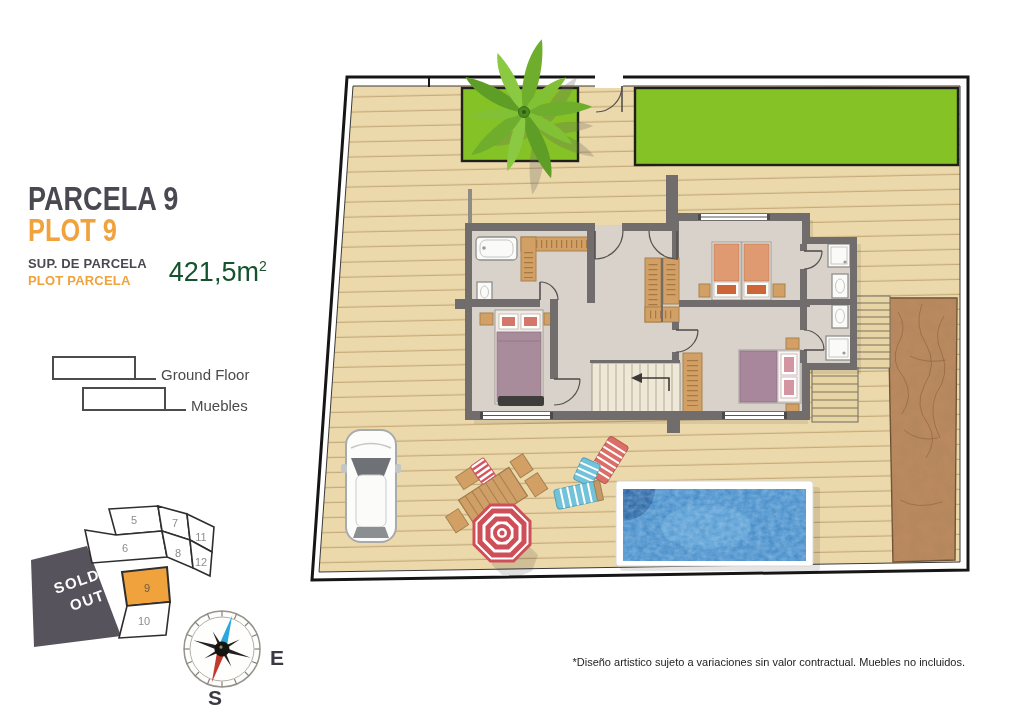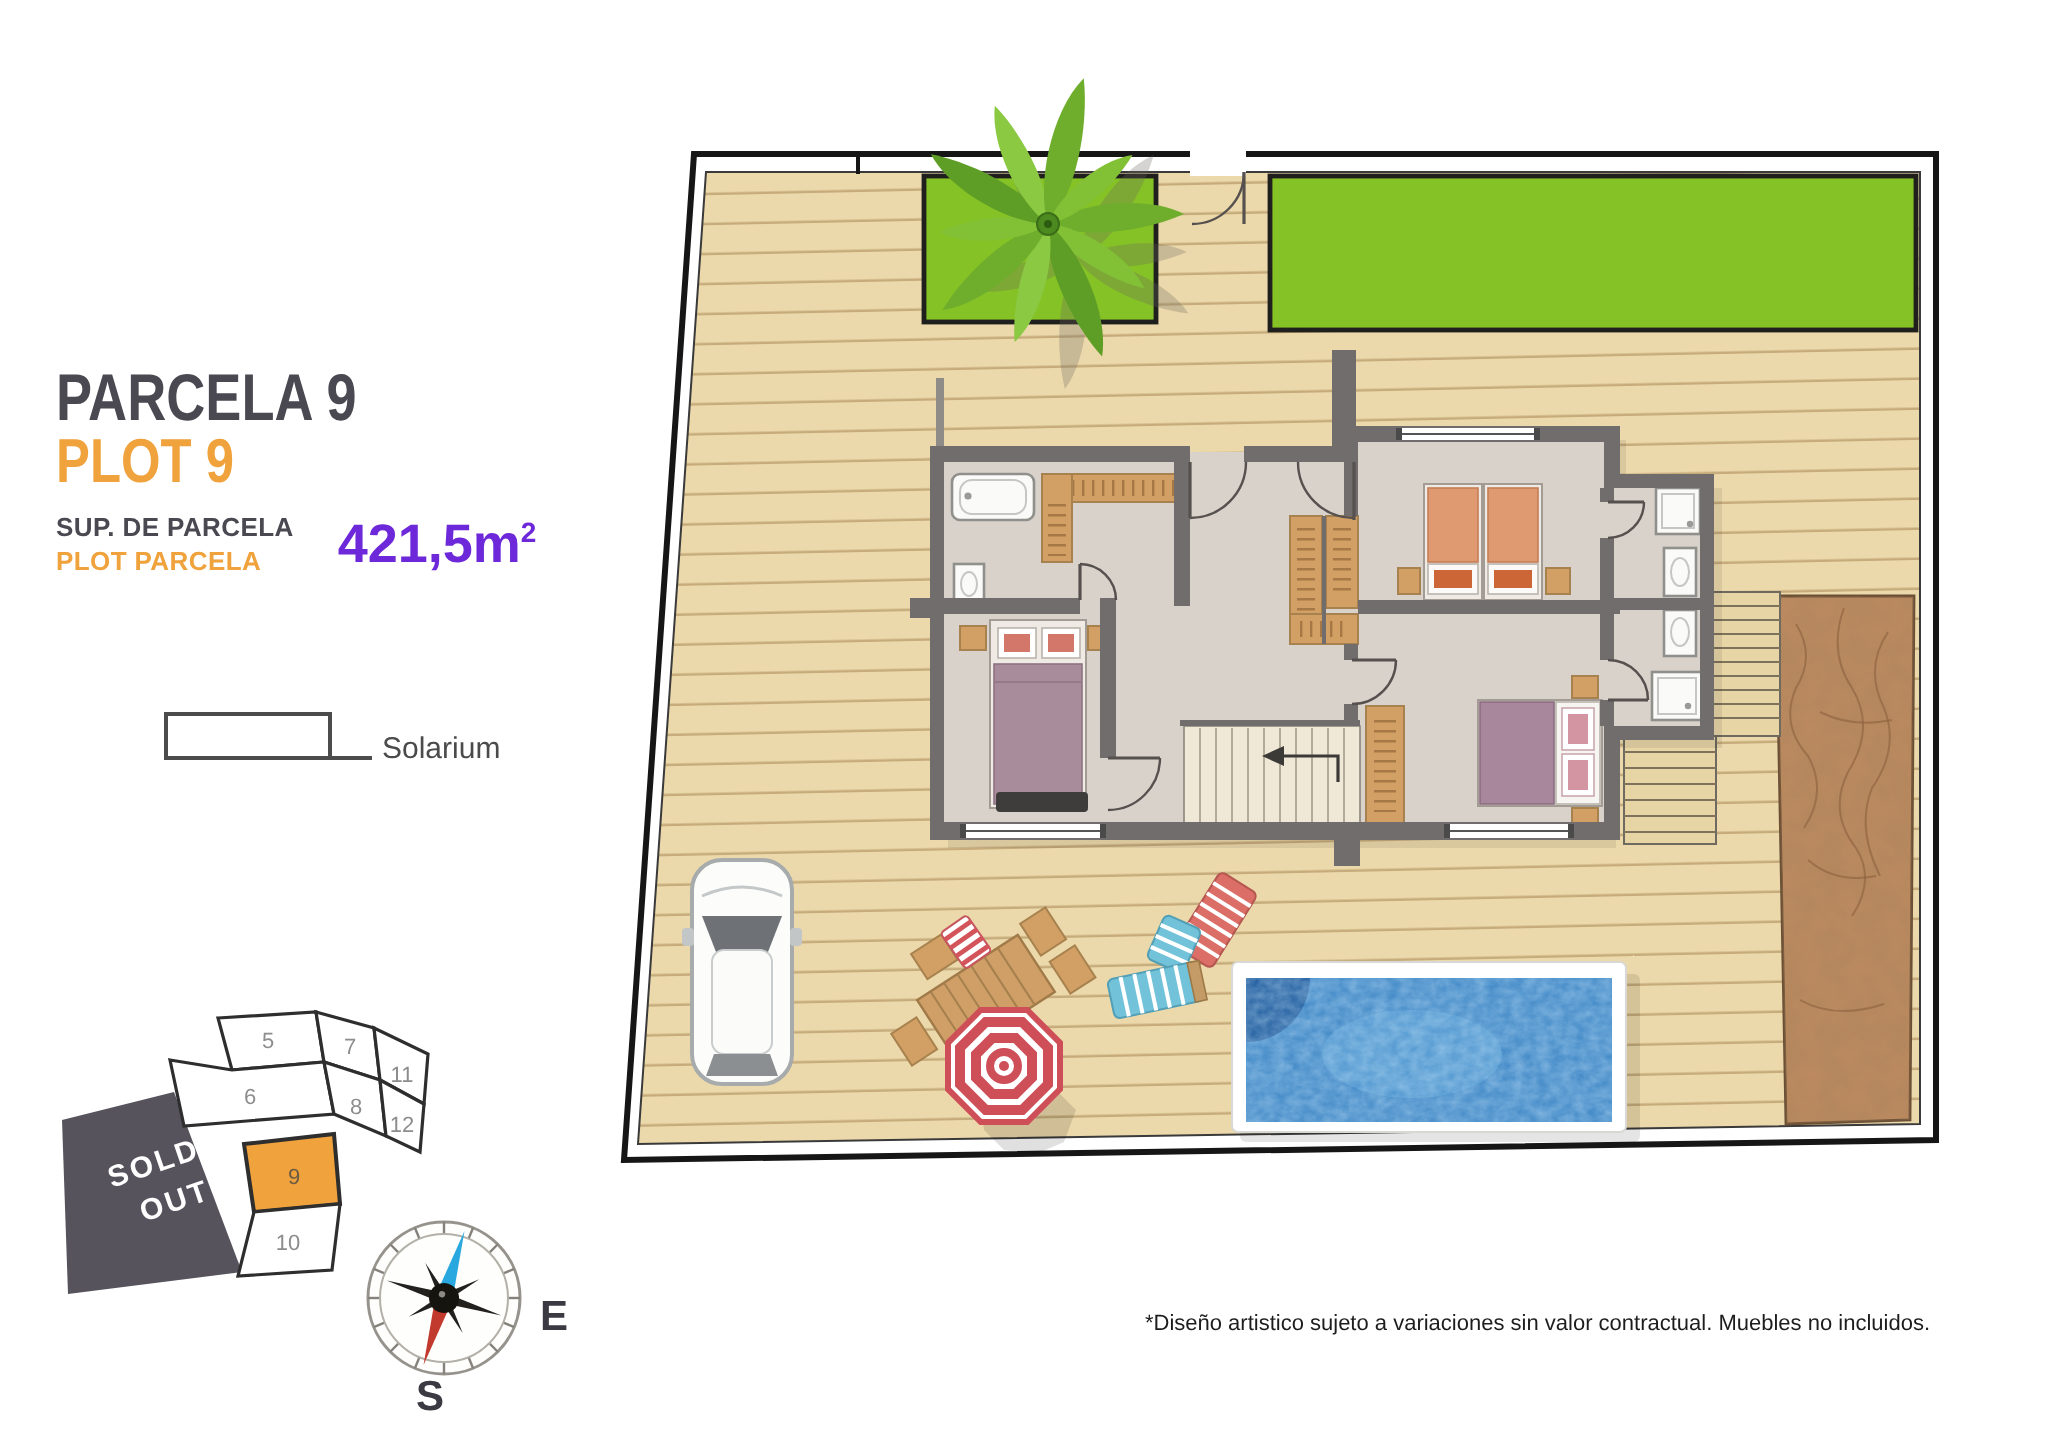--- a/index.html
+++ b/index.html
@@ -10,21 +10,21 @@
   
   .title-block{position:absolute;left:28px;top:182px;}
   .title-es{font-size:33px;font-weight:700;color:#4a4952;letter-spacing:0;
     transform:scaleX(.82);transform-origin:left top;margin:0;line-height:1.0;}
   .title-en{font-size:31px;font-weight:700;color:#f0a23c;
     transform:scaleX(.82);transform-origin:left top;margin:0;line-height:1.0;}
   .surface-row{display:flex;margin-top:10px;align-items:flex-start;}
   .surface-labels{font-size:13px;font-weight:700;line-height:1.3;letter-spacing:.2px;}
   .surface-labels .es{color:#4a4952;}
   .surface-labels .en{color:#f0a23c;}
-  .surface-value{font-size:27px;color:#6d28d9;margin-left:22px;margin-top:1px;font-weight:700;}
+  .surface-value{font-size:27px;color:#14532d;margin-left:22px;margin-top:1px;font-weight:400;}
   .surface-value sup{font-size:14px;}
   
   .legend{position:absolute;left:30px;top:349px;}
   .lg-row{height:31px;display:flex;align-items:flex-end;}
   .lg-row.r2{margin-left:22px;}
   .lg-row.r3{margin-left:52px;}
   .lg-box{width:80px;height:20px;border:2px solid #4c4c4c;background:#fff;display:inline-block;}
   .lg-ext{width:20px;height:22px;border-bottom:2px solid #4c4c4c;display:inline-block;}
   .lg-label{font-size:15px;color:#4b4b4b;margin-left:5px;position:relative;top:3px;}
   
@@ -445,24 +445,29 @@
   <div class="surface-row">
     <div class="surface-labels">
       <div class="es">SUP. DE PARCELA</div>
       <div class="en">PLOT PARCELA</div>
     </div>
     <div class="surface-value"><span>421,5m</span><sup>2</sup></div>
   </div>
 </div>
 
 <div class="legend">
+  <div class="lg-row r2">
+    <span class="lg-box"></span>
+      <span class="lg-ext"></span>
+    <span class="lg-label">Ground Floor</span>
+  </div>
   <div class="lg-row r3">
     <span class="lg-box"></span>
       <span class="lg-ext"></span>
-    <span class="lg-label">Solarium</span>
+    <span class="lg-label">Muebles</span>
   </div>
 </div>
 
 <svg class="minimap" width="230" height="158" viewBox="0 0 230 158">
   <polygon class="mm-sold" points="1,65 57,51 91,141 4,152"></polygon>
   <polygon class="mm-plot" points="79,14 128,11 132,36 86,40"></polygon>
   <polygon class="mm-plot" points="128,11 157,19 160,45 132,36"></polygon>
   <polygon class="mm-plot" points="157,19 184,32 182,57 160,45"></polygon>
   <polygon class="mm-plot" points="55,35 86,40 132,36 137,62 62,68"></polygon>
   <polygon class="mm-plot" points="132,36 160,45 163,73 137,62"></polygon>

